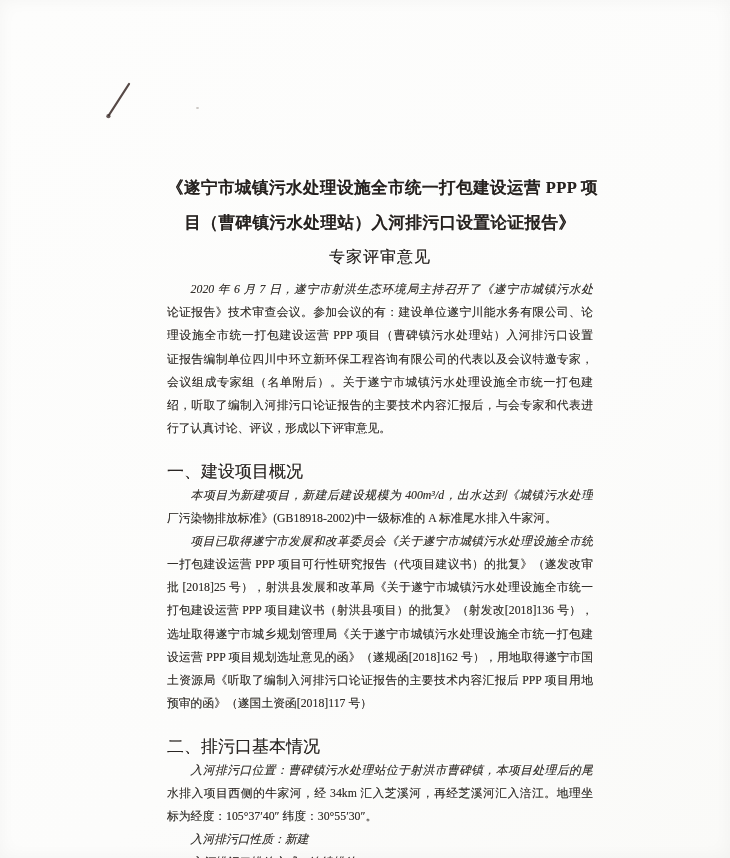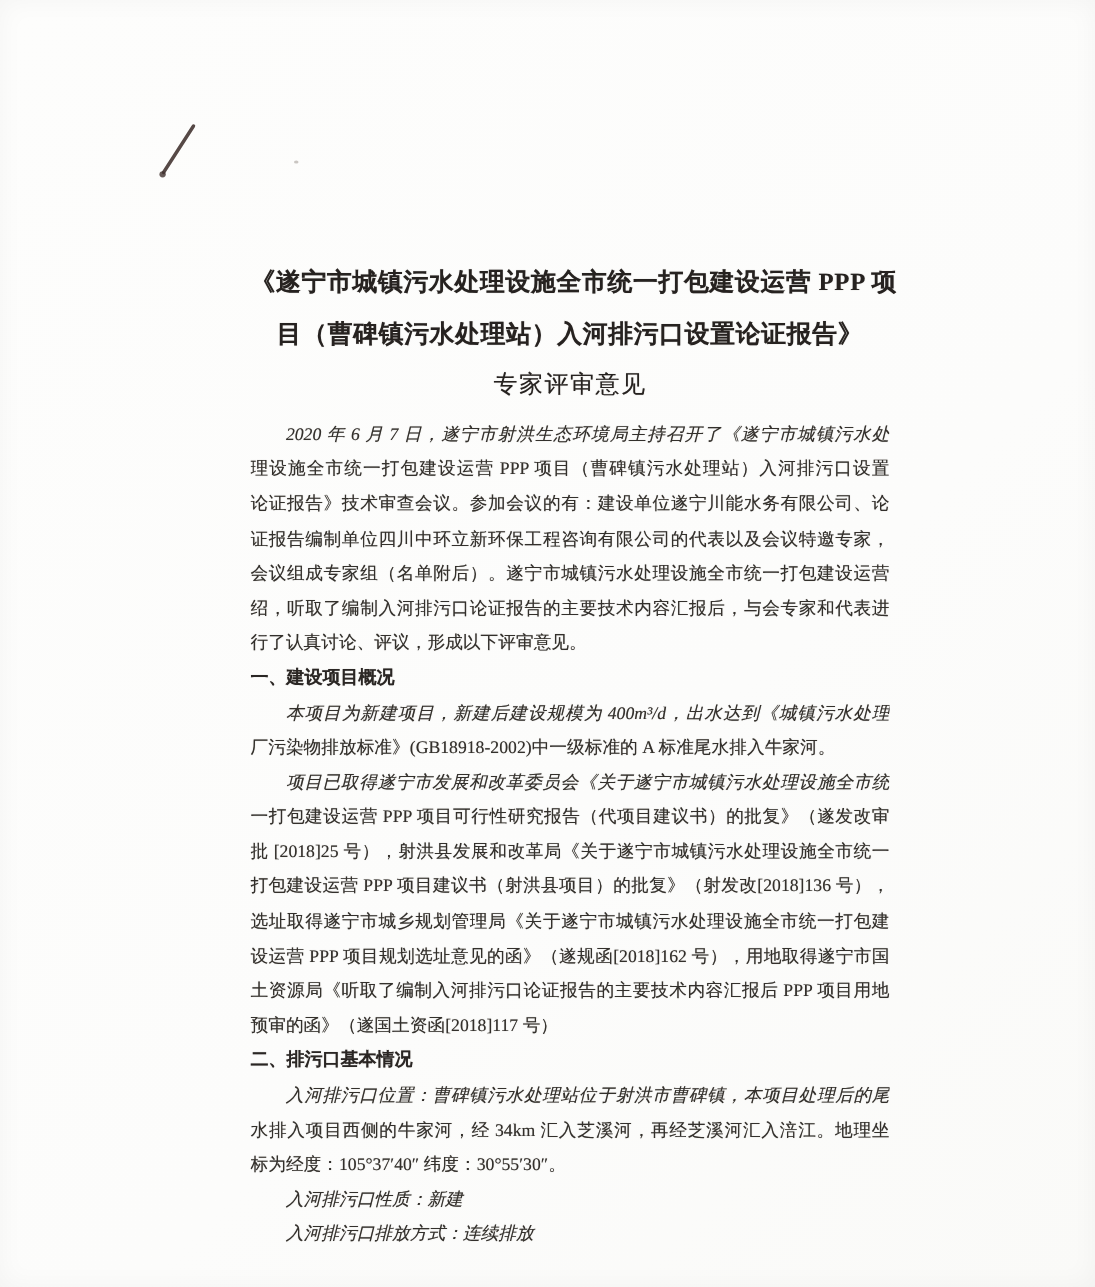--- a/index.html
+++ b/index.html
@@ -46,23 +46,24 @@
   }
   .line.subtitle{
     height:33px;line-height:33px;
     margin-bottom:5px;
     font-size:16px;font-weight:normal;
     text-align:center;text-align-last:center;
     color:#262220;
     letter-spacing:1px;
   }
   .line.heading{
-    font-weight:bold;
-    font-size:12px;
+    font-weight:normal;
+    font-size:17px;
     color:#2a2624;
+    margin-top:20px;
   }
   .pen-stroke{
     position:absolute;
     left:100px;top:78px;
     width:36px;height:46px;
   }
   .speck{
     position:absolute;
     left:196px;top:107px;
     width:3px;height:2px;
@@ -80,24 +81,24 @@
     <circle cx="8.4" cy="38.2" r="2.1" fill="#40312e" opacity="0.8"></circle>
   </svg>
 
   <div class="speck"></div>
 
   <div class="content">
       <div class="line title">《遂宁市城镇污水处理设施全市统一打包建设运营 PPP 项</div>
       <div class="line title">目（曹碑镇污水处理站）入河排污口设置论证报告》</div>
       <div class="line subtitle">专家评审意见</div>
       <div class="line body indent fill">2020 年 6 月 7 日，遂宁市射洪生态环境局主持召开了《遂宁市城镇污水处</div>
+      <div class="line body fill">论证报告》技术审查会议。参加会议的有：建设单位遂宁川能水务有限公司、论</div>
       <div class="line body fill">理设施全市统一打包建设运营 PPP 项目（曹碑镇污水处理站）入河排污口设置</div>
-      <div class="line body fill">论证报告》技术审查会议。参加会议的有：建设单位遂宁川能水务有限公司、论</div>
       <div class="line body fill">证报告编制单位四川中环立新环保工程咨询有限公司的代表以及会议特邀专家，</div>
-      <div class="line body fill">会议组成专家组（名单附后）。遂宁市城镇污水处理设施全市统一打包建设运营</div>
+      <div class="line body fill">会议组成专家组（名单附后）。关于遂宁市城镇污水处理设施全市统一打包建</div>
       <div class="line body fill">绍，听取了编制入河排污口论证报告的主要技术内容汇报后，与会专家和代表进</div>
       <div class="line body">行了认真讨论、评议，形成以下评审意见。</div>
       <div class="line heading">一、建设项目概况</div>
       <div class="line body indent fill">本项目为新建项目，新建后建设规模为 400m³/d，出水达到《城镇污水处理</div>
       <div class="line body">厂污染物排放标准》(GB18918-2002)中一级标准的 A 标准尾水排入牛家河。</div>
       <div class="line body indent fill">项目已取得遂宁市发展和改革委员会《关于遂宁市城镇污水处理设施全市统</div>
       <div class="line body fill">一打包建设运营 PPP 项目可行性研究报告（代项目建议书）的批复》（遂发改审</div>
       <div class="line body fill">批 [2018]25 号），射洪县发展和改革局《关于遂宁市城镇污水处理设施全市统一</div>
       <div class="line body fill">打包建设运营 PPP 项目建议书（射洪县项目）的批复》（射发改[2018]136 号），</div>
       <div class="line body fill">选址取得遂宁市城乡规划管理局《关于遂宁市城镇污水处理设施全市统一打包建</div>

